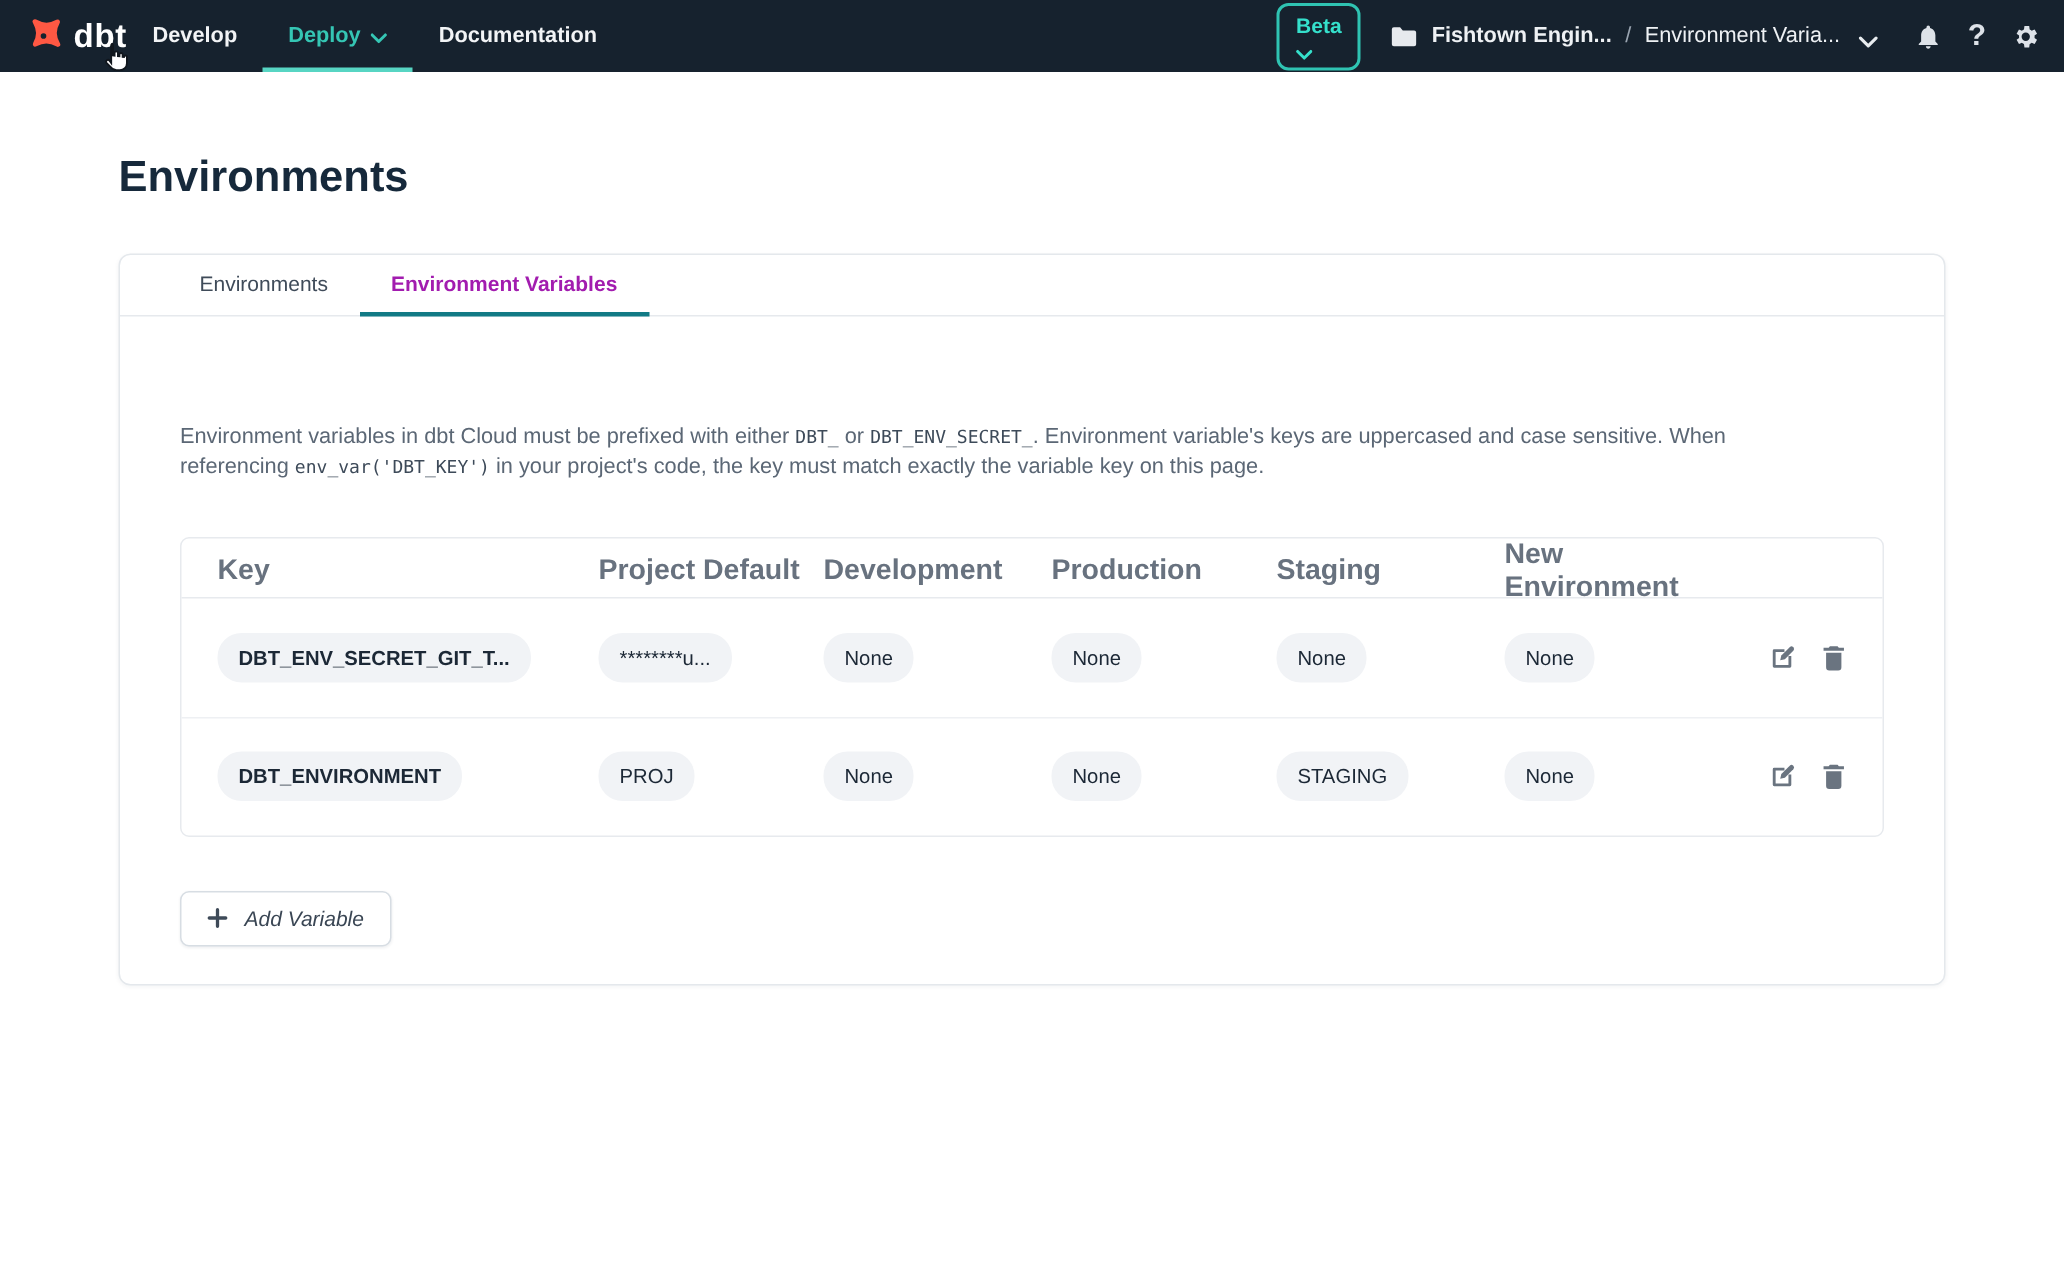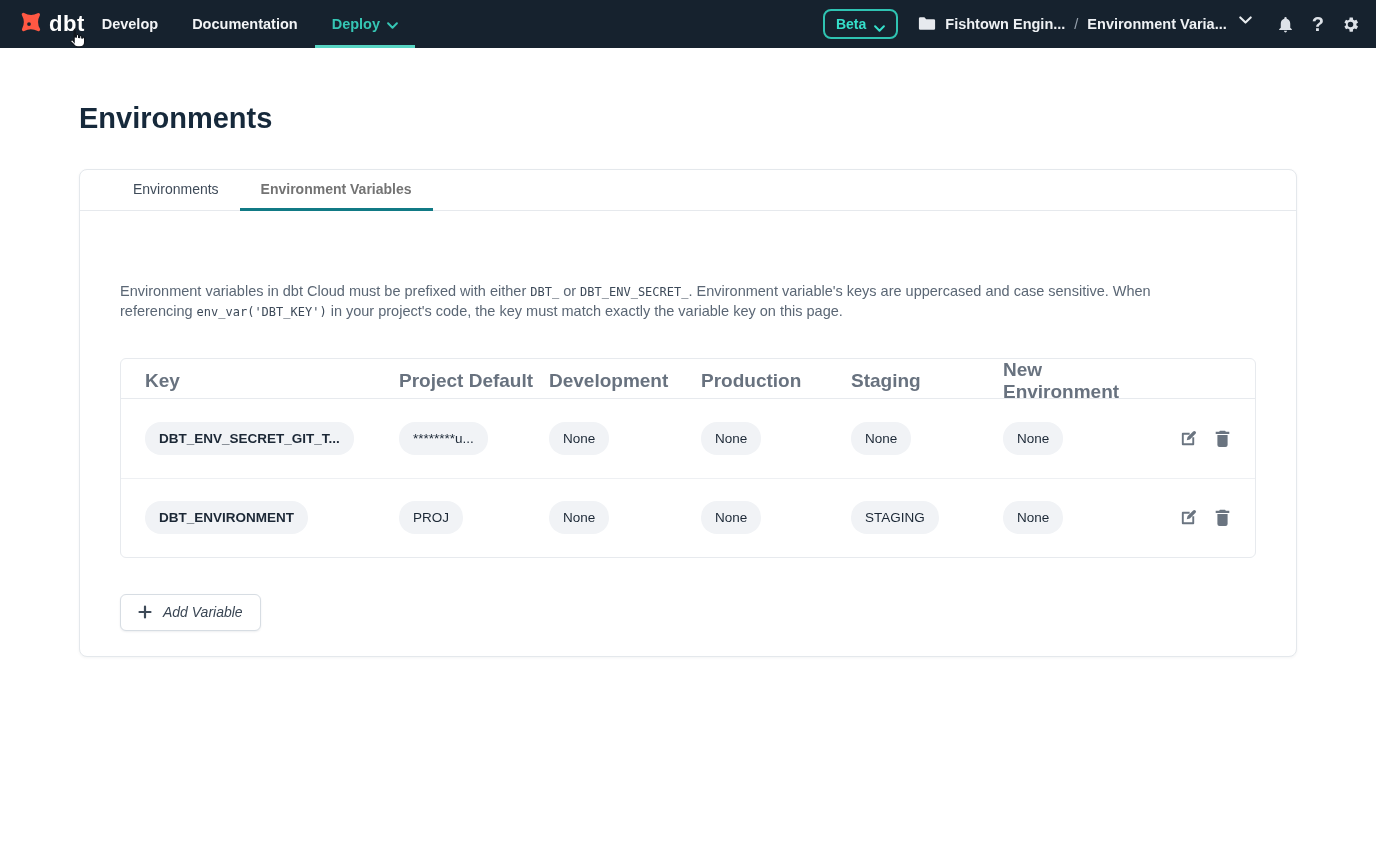--- a/index.html
+++ b/index.html
@@ -12,43 +12,43 @@
   .logo { display:flex; align-items:center; gap:5px; cursor:pointer; }
   .logo-mark { width:30px; height:30px; }
   .logo-text { color:#ffffff; font-size:22px; font-weight:700; letter-spacing:.5px; }
   .nav-items { display:flex; align-items:stretch; }
   .nav-item { display:flex; align-items:center; gap:7px; padding:0 17px; color:#f2f4f6;
     font-size:14.5px; font-weight:700; cursor:pointer; border-bottom:3px solid transparent;
     border-top:3px solid transparent; }
   .nav-item.active { color:#35c6b4; border-bottom-color:#57d5c3; }
   .nav-item .chev { color:#35c6b4; margin-top:2px; }
   .nav-right { margin-left:auto; display:flex; align-items:center; gap:20px; }
-  .beta-badge { display:flex; align-items:flex-end; gap:8px; border:2px solid #2fc3b2;
+  .beta-badge { display:flex; align-items:flex-start; gap:8px; border:2px solid #2fc3b2;
     border-radius:8px; padding:5px 11px; color:#35e0cb; font-size:14px; font-weight:700;
-    cursor:pointer; }
-  .breadcrumb { display:flex; align-items:flex-start; gap:9px; color:#eef1f4; font-size:14.5px; }
+    cursor:pointer;flex-direction:column; }
+  .breadcrumb { display:flex; align-items:flex-end; gap:9px; color:#eef1f4; font-size:14.5px; }
   .crumb-project { font-weight:700; cursor:pointer; }
   .crumb-sep { color:#9aa5b1; font-weight:400; }
-  .crumb-page { font-weight:700; cursor:pointer; }
+  .crumb-page { font-weight:400; cursor:pointer; }
   .crumb-chev { color:#e8ecef; margin-left:3px; cursor:pointer; }
   .nav-icons { display:flex; align-items:center; gap:17px; margin-left:4px; }
   .nav-icon { color:#dde2e8; cursor:pointer; display:flex; align-items:center; }
   .help-glyph { font-size:20px; font-weight:700; color:#dde2e8; line-height:1; }
   .cursor-hand { position:absolute; left:66px; top:27px; width:20px; height:22px; z-index:5; }
 
   
   .page-title { margin:54px 0 0 79px; font-size:29px; font-weight:700; color:#16293b; }
 
   .card { margin:34px 79px 0 79px; border:1px solid #e4e8ec; border-radius:8px;
     background:#fff; box-shadow:0 1px 3px rgba(22,40,59,.05); }
   .tabbar { display:flex; align-items:stretch; border-bottom:1px solid #e6e9ed;
     padding-left:32px; height:41px; }
   .tab { display:flex; align-items:center; padding:0 21px; font-size:14px; color:#3f4b59;
     cursor:pointer; border-bottom:3px solid transparent; margin-bottom:-1px; }
-  .tab.active { color:#737373; font-weight:700; border-bottom-color:#117a85; }
+  .tab.active { color:#a21caf; font-weight:700; border-bottom-color:#117a85; }
 
   .card-body { padding:70px 40px 25px 40px; }
   .description { font-size:14.5px; line-height:1.4; color:#5b6775; max-width:1040px; }
   .description code { font-family:"DejaVu Sans Mono","Liberation Mono",monospace;
     font-size:12px; color:#3d4a59; }
 
   
   .vars-table { margin-top:36px; border:1px solid #e7eaee; border-radius:6px; }
   .t-row { display:grid; grid-template-columns:254px 150px 152px 150px 152px 152px 1fr;
     align-items:center; padding:0 24px; }
@@ -80,28 +80,28 @@
       </g>
       <circle cx="12" cy="12" r="1.5" fill="#16222e"></circle>
     </svg>
     <span class="logo-text">dbt</span>
   </div>
 
   <nav class="nav-items">
     <div class="nav-item">
       <span>Develop</span>
     </div>
-    <div class="nav-item">
-      <span>Documentation</span>
-    </div>
     <div class="nav-item active">
       <span>Deploy</span>
       <svg class="chev" width="11" height="7" viewBox="0 0 10 6">
           <path d="M1 1l4 4 4-4" fill="none" stroke="currentColor" stroke-width="1.8" stroke-linecap="round" stroke-linejoin="round"></path>
         </svg>
+    </div>
+    <div class="nav-item">
+      <span>Documentation</span>
     </div>
   </nav>
 
   <div class="nav-right">
     <div class="beta-badge">
       <span>Beta</span>
       <svg width="11" height="7" viewBox="0 0 10 6">
           <path d="M1 1l4 4 4-4" fill="none" stroke="currentColor" stroke-width="1.8" stroke-linecap="round" stroke-linejoin="round"></path>
         </svg>
     </div>

